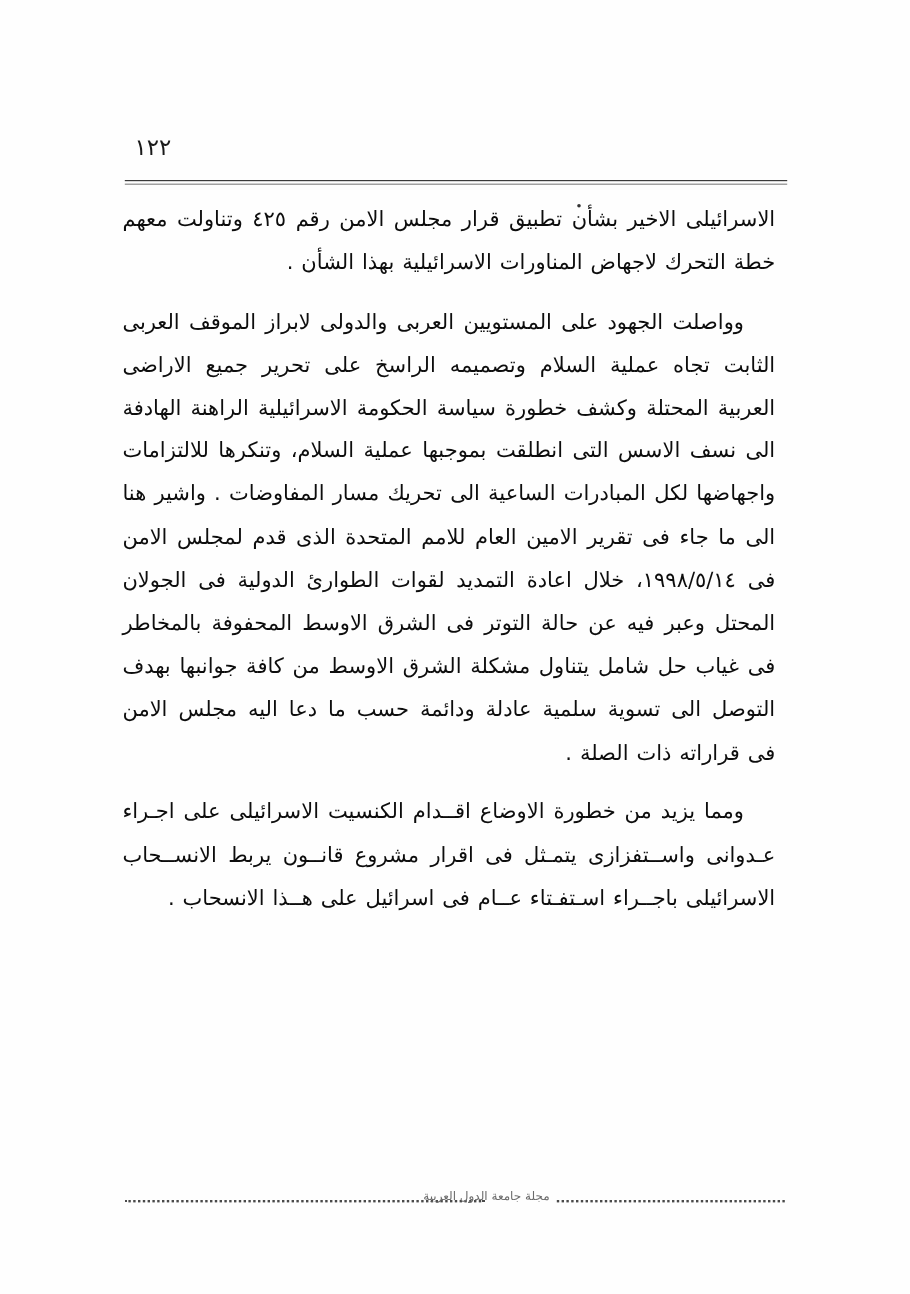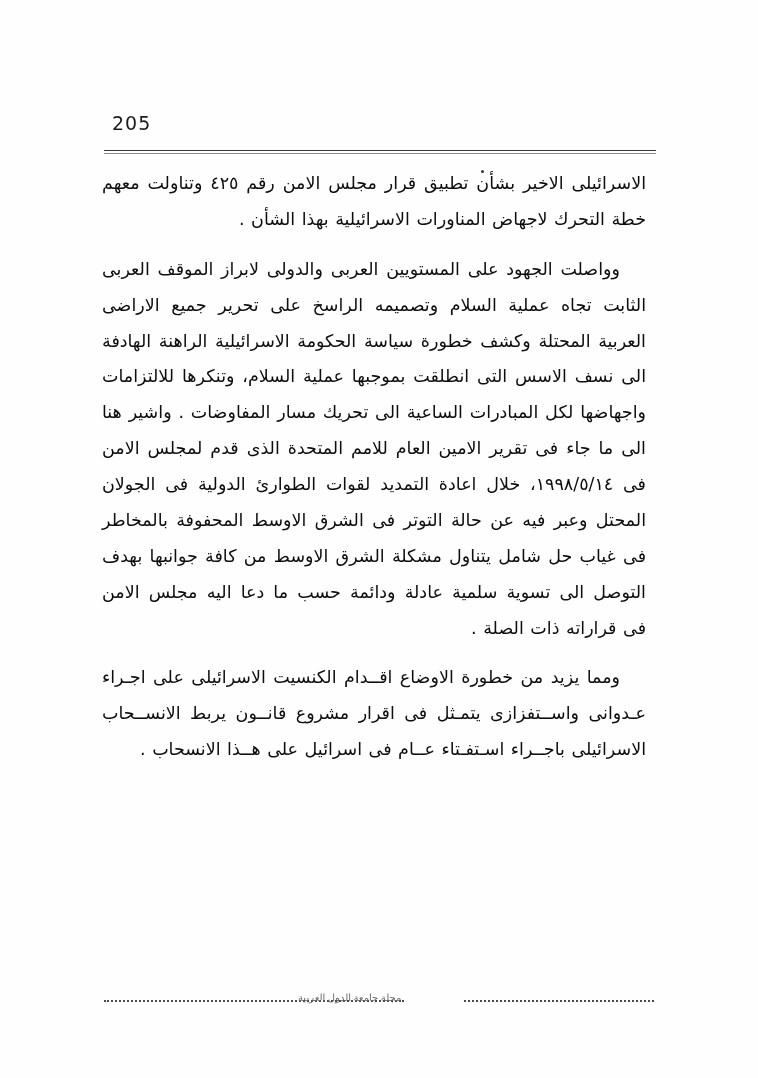--- a/index.html
+++ b/index.html
@@ -94,34 +94,33 @@
   }
   .footer-rule-left {
     left: 104px;
     width: 300px;
   }
   .footer-text {
     position: absolute;
     top: 6px;
     right: 300px;
     width: 160px;
-    text-align: left;
+    text-align: right;
     font-size: 10px;
     color: #6b6b6b;
     direction: rtl;
     letter-spacing: 0.5px;
-    font-family: Liberation Serif, serif;
   }
 </style>
 </head>
 <body>
 
 <div class="page">
 
-  <div class="page-number">205</div>
+  <div class="page-number">١٢٢</div>
 
   <div class="header-rule"></div>
 
   <div class="dot-mark"></div>
 
   <div class="content">
     <p class="para">الاسرائيلى الاخير بشأن تطبيق قرار مجلس الامن رقم ٤٢٥  وتناولت معهم خطة التحرك لاجهاض المناورات الاسرائيلية بهذا الشأن  .</p>
 
 
     <p class="para indent">وواصلت الجهود على المستويين العربى والدولى لابراز الموقف العربى الثابت تجاه عملية السلام وتصميمه الراسخ على تحرير جميع الاراضى العربية المحتلة وكشف خطورة سياسة الحكومة الاسرائيلية الراهنة الهادفة الى نسف الاسس التى انطلقت بموجبها عملية السلام، وتنكرها للالتزامات واجهاضها لكل المبادرات الساعية الى تحريك مسار المفاوضات . واشير هنا الى ما جاء فى تقرير الامين العام للامم المتحدة الذى قدم لمجلس الامن فى ١٩٩٨/٥/١٤، خلال اعادة التمديد لقوات الطوارئ الدولية فى الجولان المحتل وعبر فيه عن حالة التوتر فى الشرق الاوسط المحفوفة بالمخاطر فى غياب حل شامل  يتناول مشكلة الشرق الاوسط من كافة جوانبها  بهدف التوصل الى تسوية  سلمية عادلة ودائمة حسب ما دعا اليه مجلس الامن  فى قراراته ذات الصلة .</p>

